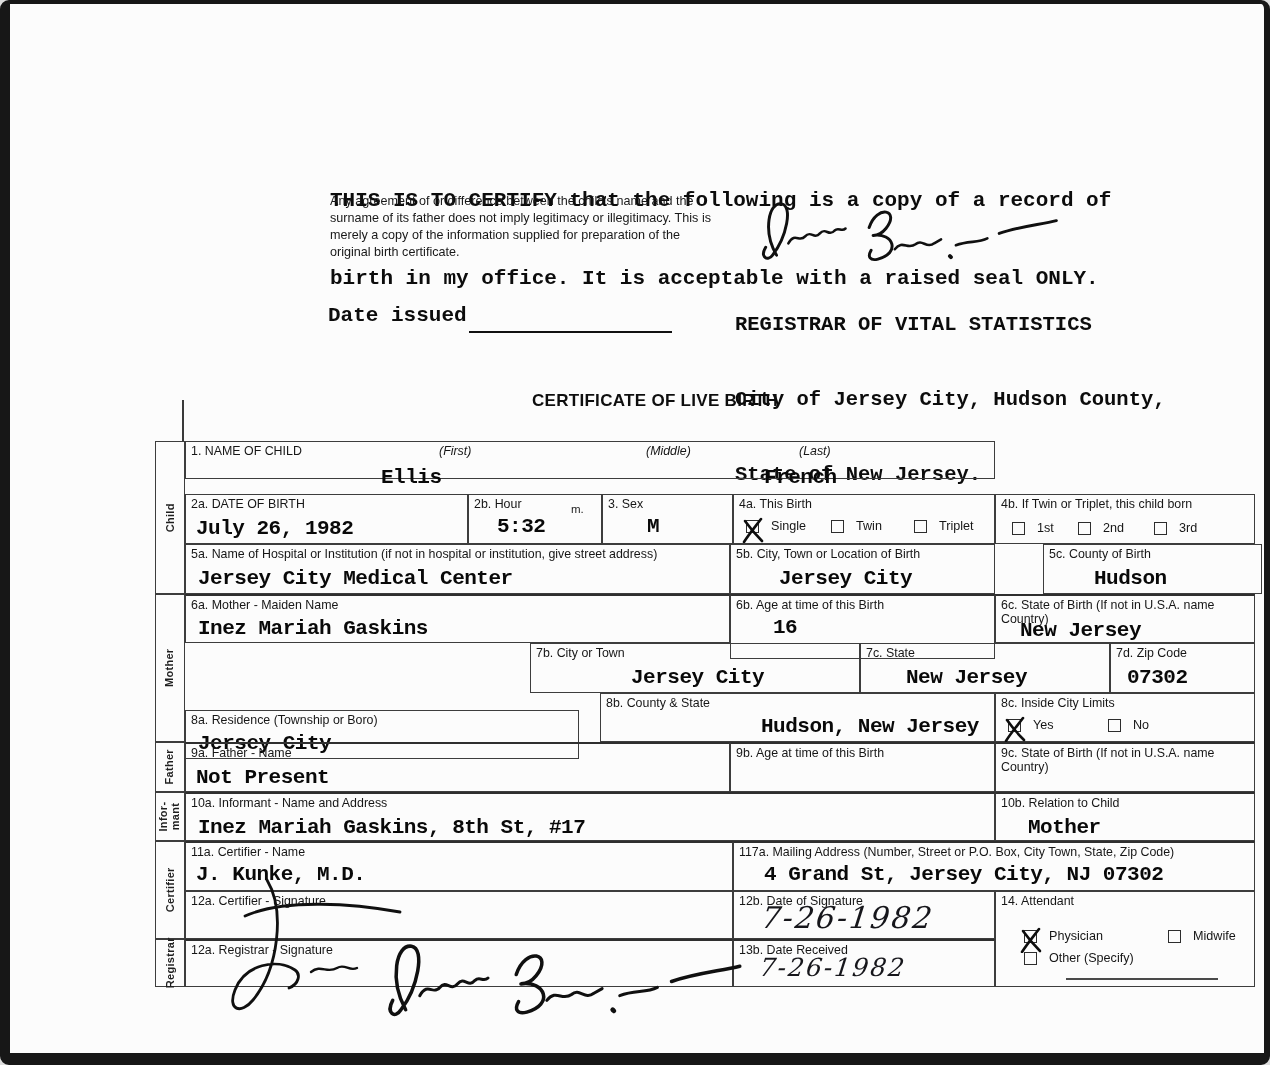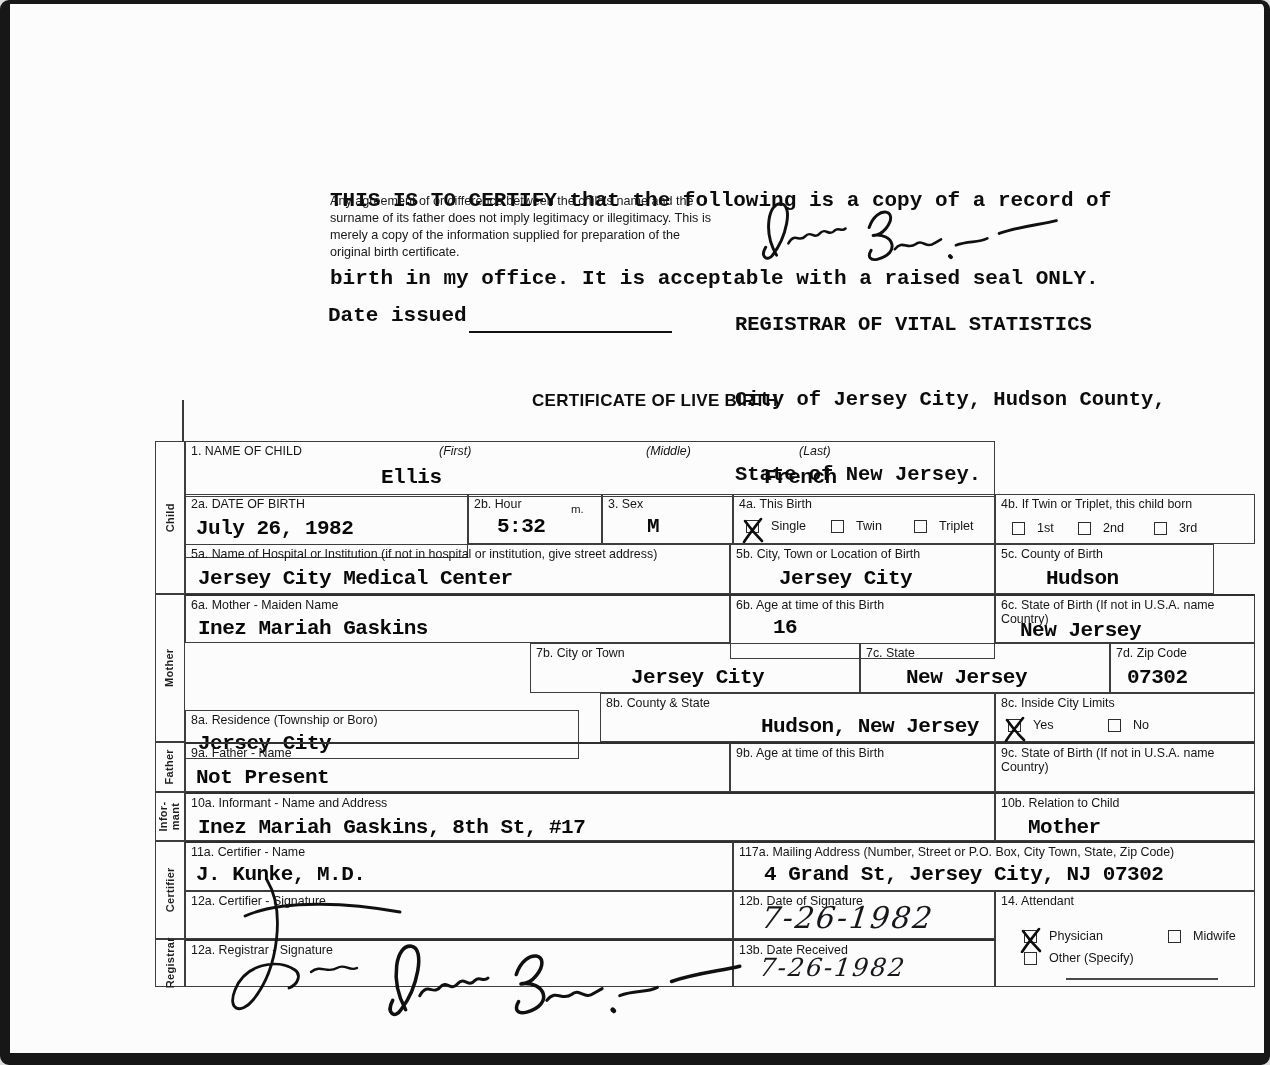--- a/index.html
+++ b/index.html
@@ -79,30 +79,30 @@
         <span>Infor-
 mant</span>
       </div>
     <div class="sideLabel" style="left:0;top:400px;width:30px;height:98px;">
         <span>Certifier</span>
       </div>
     <div class="sideLabel" style="left:0;top:498px;width:30px;height:48px;">
         <span>Registrar</span>
       </div>
 
-    <div class="cell" style="left:30px;top:0;width:810px;height:56px;">
+    <div class="cell" style="left:30px;top:0;width:810px;height:38px;">
       <span class="cl" style="position:absolute;left:0;top:0;">1. NAME OF CHILD</span>
       <span class="cl ital" style="position:absolute;left:248px;top:0;">(First)</span>
       <span class="cl ital" style="position:absolute;left:455px;top:0;">(Middle)</span>
       <span class="cl ital" style="position:absolute;left:608px;top:0;">(Last)</span>
       <span class="tv" style="left:195px;top:24px;">Ellis</span>
       <span class="tv" style="left:578px;top:24px;">French</span>
     </div>
 
-    <div class="cell" style="left:30px;top:53px;width:283px;height:64px;">
+    <div class="cell" style="left:30px;top:53px;width:283px;height:50px;">
       <span class="cl">2a. DATE OF BIRTH</span>
       <span class="tv" style="left:10px;top:22px;">July 26, 1982</span>
     </div>
     <div class="cell" style="left:313px;top:53px;width:134px;height:50px;">
       <span class="cl">2b. Hour</span>
       <span class="tv" style="left:28px;top:20px;">5:32</span>
       <span style="position:absolute;left:102px;top:8px;font-size:11.5px;color:#222;">m.</span>
     </div>
     <div class="cell" style="left:447px;top:53px;width:131px;height:50px;">
       <span class="cl">3. Sex</span>
@@ -145,21 +145,21 @@
     </div>
 
     <div class="cell" style="left:30px;top:103px;width:545px;height:50px;">
       <span class="cl">5a. Name of Hospital or Institution (if not in hospital or institution, give street address)</span>
       <span class="tv" style="left:12px;top:22px;">Jersey City Medical Center</span>
     </div>
     <div class="cell" style="left:575px;top:103px;width:265px;height:50px;">
       <span class="cl">5b. City, Town or Location of Birth</span>
       <span class="tv" style="left:48px;top:22px;">Jersey City</span>
     </div>
-    <div class="cell" style="left:840px;top:103px;width:219px;height:50px;">
+    <div class="cell" style="left:888px;top:103px;width:219px;height:50px;">
       <span class="cl">5c. County of Birth</span>
       <span class="tv" style="left:50px;top:22px;">Hudson</span>
     </div>
 
     <div class="cell" style="left:30px;top:153px;width:545px;height:49px;border-top:2px solid #2f2f2f;">
       <span class="cl">6a. Mother - Maiden Name</span>
       <span class="tv" style="left:12px;top:21px;">Inez Mariah Gaskins</span>
     </div>
     <div class="cell" style="left:575px;top:153px;width:265px;height:65px;border-top:2px solid #2f2f2f;">
       <span class="cl">6b. Age at time of this Birth</span>

